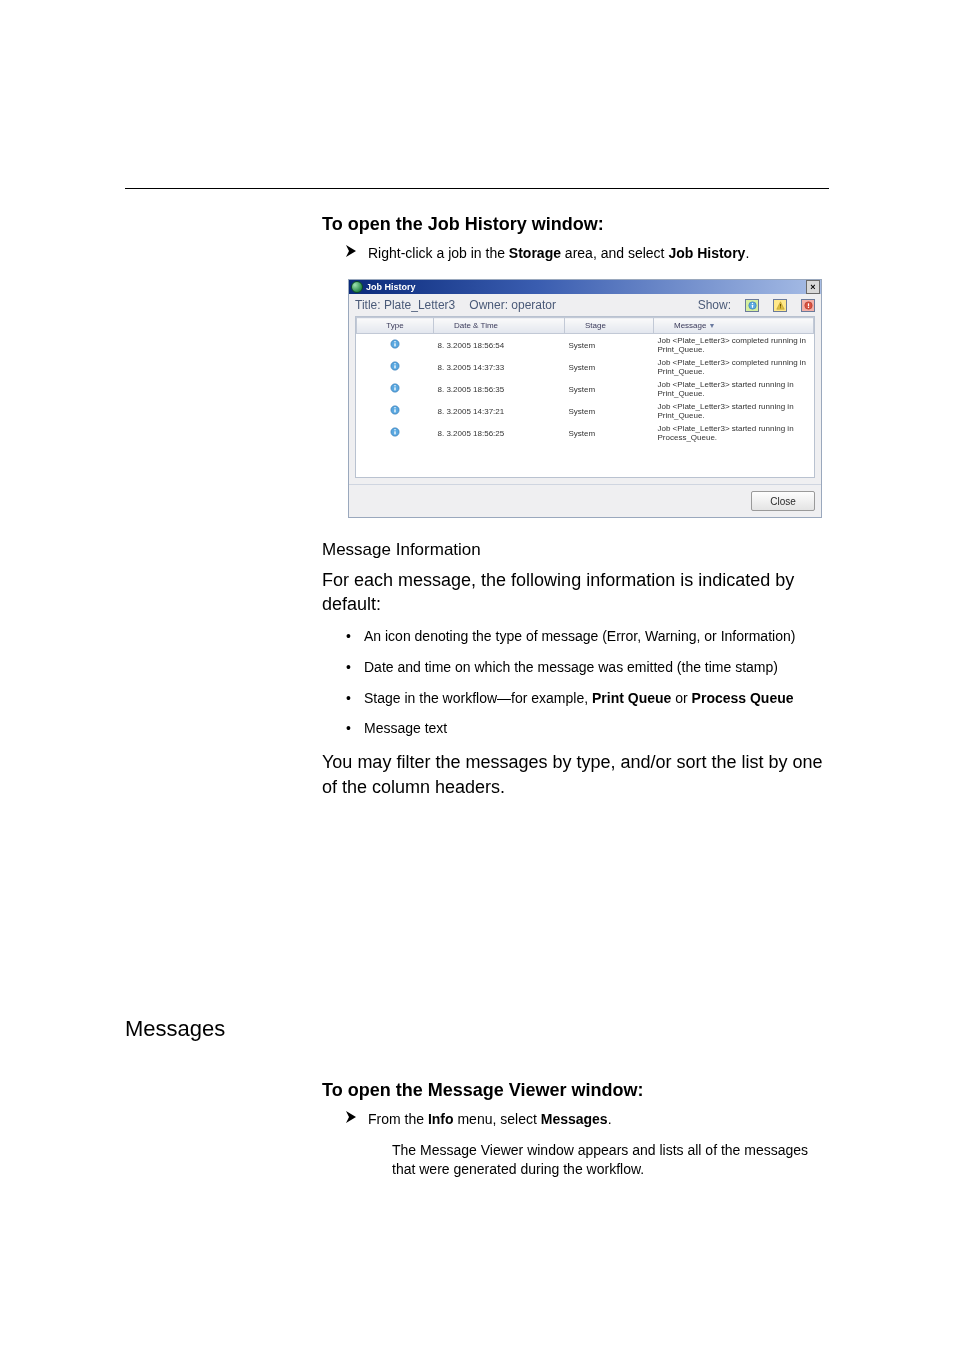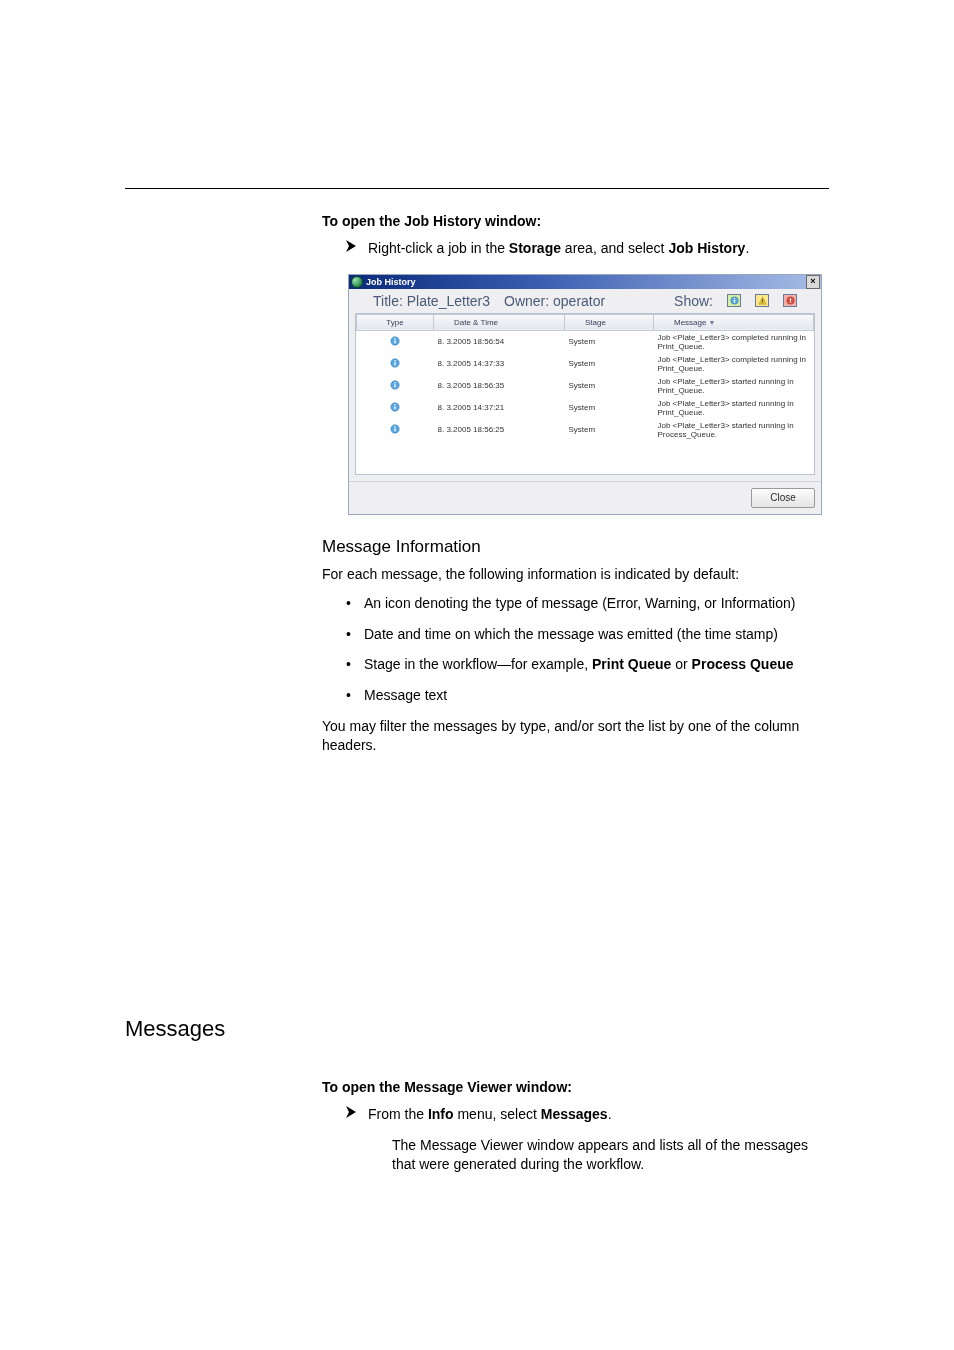--- a/index.html
+++ b/index.html
@@ -7,34 +7,34 @@
   .header-row{position:absolute;left:125px;right:125px;top:162px;display:flex;justify-content:space-between;align-items:flex-end;font-size:13px;}
   .header-rule{position:absolute;left:125px;right:125px;top:180px;border:none;border-top:1px solid #000;}
   .content{position:absolute;left:322px;right:125px;top:204px;}
   .bold{font-weight:bold;}
   .step-line{display:flex;align-items:flex-start;margin:6px 0 16px 24px;font-size:14px;line-height:1.35;}
   .step-arrow{flex:0 0 auto;margin-right:10px;margin-top:1px;}
   .step-arrow svg{width:12px;height:12px;display:block;}
   .step-body{flex:1;}
   .sub-body{margin-left:24px;margin-top:12px;font-size:14px;line-height:1.35;}
   h3.subsection{font-size:17px;font-weight:normal;margin:22px 0 8px 0;}
-  p.body{font-size:14px;line-height:1.35;margin:8px 0;}
+  p.body{font-size:18px;line-height:1.35;margin:8px 0;}
   ul.details{list-style:none;padding:0;margin:10px 0 0 24px;font-size:14px;line-height:1.35;}
   ul.details>li{position:relative;padding-left:18px;margin-bottom:12px;}
   ul.details>li::before{content:"•";position:absolute;left:0;top:0;}
   h2.section{position:absolute;left:125px;top:1016px;font-size:22px;font-weight:normal;margin:0;}
   .content2{position:absolute;left:322px;right:125px;top:1070px;}
 
   
   .jh-window{margin:0 0 14px 26px;width:472px;border:1px solid #9aa8bd;background:#efeff1;font-family:Tahoma,Arial,sans-serif;font-size:9px;color:#2a2a2a;}
   .jh-titlebar{height:14px;background:linear-gradient(90deg,#0a2a7a 0%,#3a5db0 40%,#a7bde6 100%);display:flex;align-items:center;justify-content:space-between;color:#fff;padding:0 1px 0 2px;}
   .jh-titlebar .left{display:flex;align-items:center;gap:3px;font-weight:bold;font-size:9px;}
   .jh-titlebar .left .gicon{width:10px;height:10px;border-radius:50%;background:radial-gradient(circle at 30% 30%,#9de3b0,#2a8a4a 70%);border:1px solid #0d4a24;}
   .jh-titlebar .close{width:12px;height:12px;background:#d9d9d9;border:1px solid #6a6a6a;display:flex;align-items:center;justify-content:center;color:#000;font-size:9px;font-weight:bold;line-height:1;}
-  .jh-subbar{display:flex;align-items:center;justify-content:space-between;padding:4px 24px;color:#4a5a78;font-size:14px;border-radius:10px;}
+  .jh-subbar{display:flex;align-items:center;justify-content:space-between;padding:4px 6px;color:#4a5a78;font-size:12px;border-radius:10px;}
   .jh-subbar .meta{display:flex;gap:14px;}
   .jh-subbar .show{display:flex;align-items:center;gap:14px;}
   .badge{width:12px;height:11px;border:1px solid #6a7a9a;display:flex;align-items:center;justify-content:center;}
   .badge svg{width:9px;height:9px;display:block;}
   .badge.info{background:#d6efa0;}
   .badge.warn{background:#ffe88a;}
   .badge.err{background:#f3b0a8;}
   .jh-tablewrap{background:#fff;margin:0 6px 6px 6px;border:1px solid #b9c2d0;height:160px;overflow:hidden;}
   table.jh{width:100%;border-collapse:collapse;font-size:8px;color:#333;}
   table.jh th{background:linear-gradient(#fafafa,#e2e6ee);border:1px solid #c2c9d6;font-weight:normal;color:#3a3a5a;padding:2px 20px;text-align:left;height:11px;}

